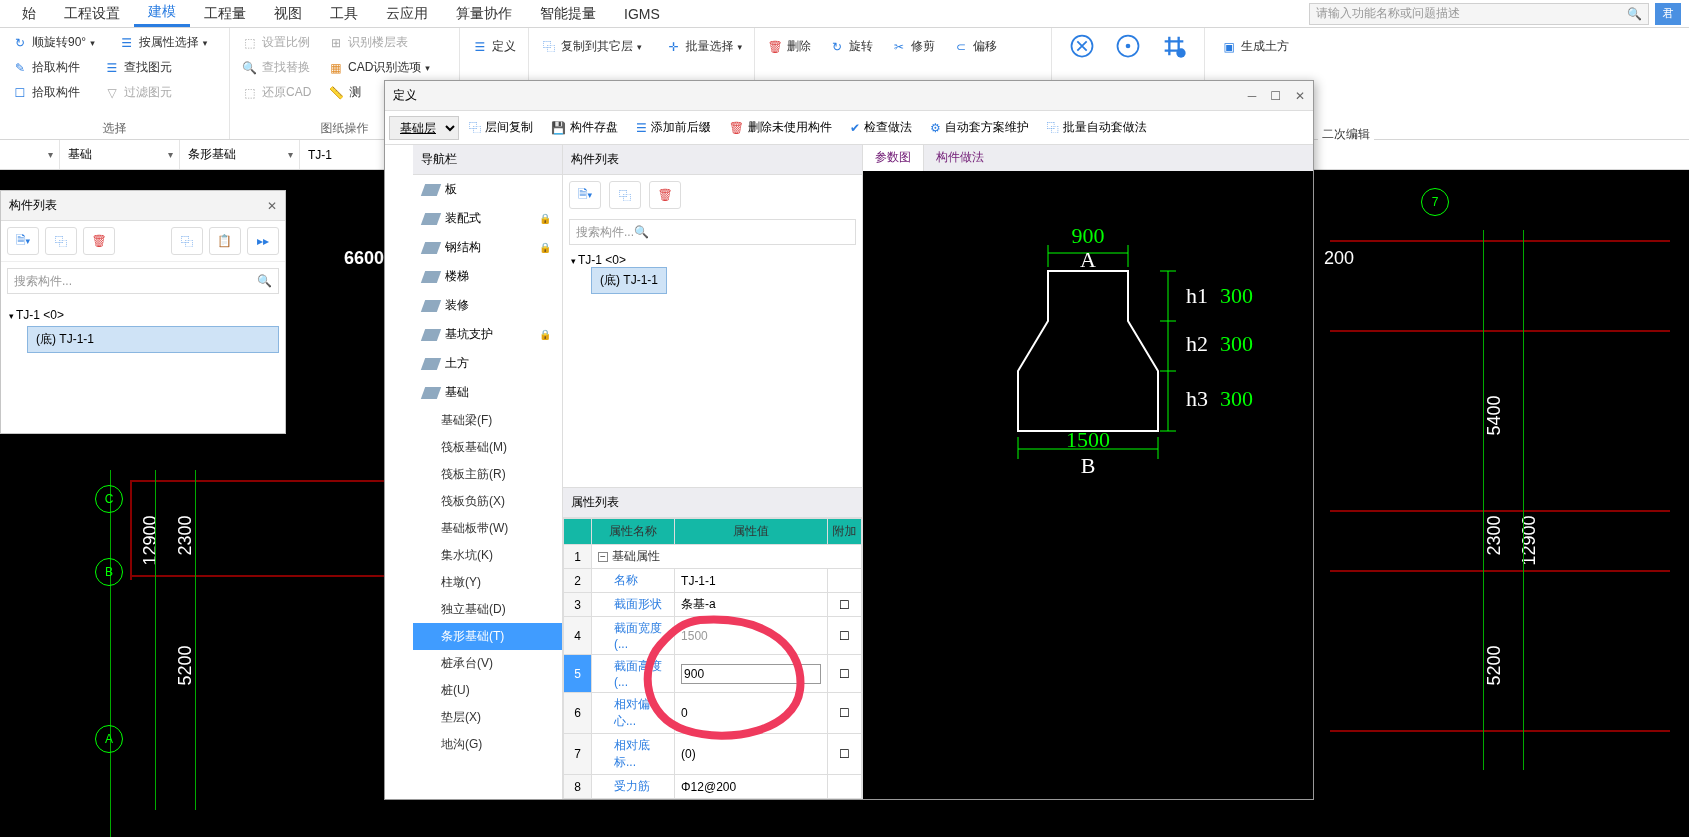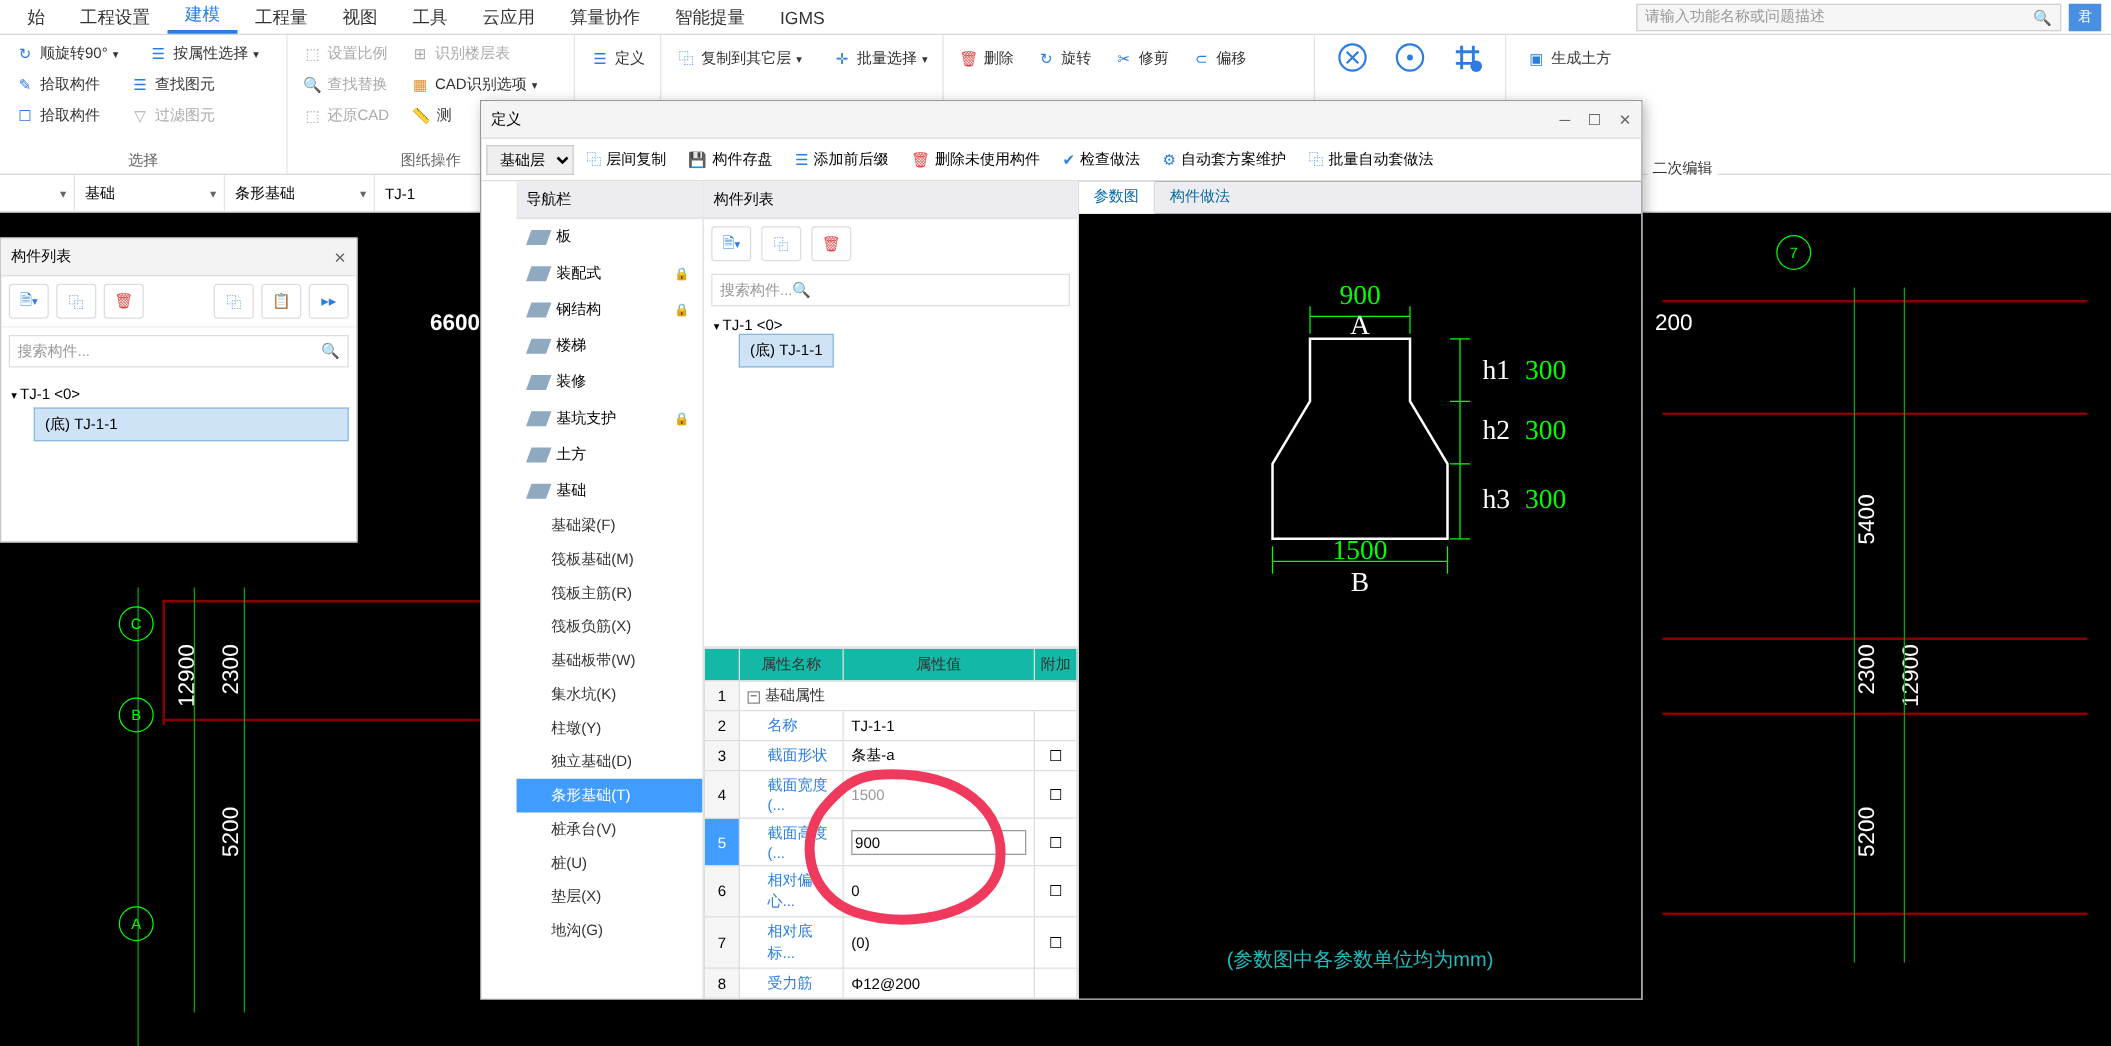--- a/index.html
+++ b/index.html
@@ -52,21 +52,21 @@
   .hline, .vline { position:absolute; background:#800; }
   .vline-g { position:absolute; background:#0a0; width:1px;}
   .hline { height:1px;}
   .vline { width:1px;}
   
   
   .dlg { position:absolute; left:384px; top:80px; width:930px; height:720px; background:#fff; border:1px solid #999; box-shadow:2px 2px 10px rgba(0,0,0,.3); z-index:20; display:flex; flex-direction:column;}
   .dlg-title { height:30px; background:#f4f4f4; display:flex; align-items:center; padding:0 8px; border-bottom:1px solid #ddd;}
   .dlg-title .tctl { margin-left:auto; display:flex; gap:14px; color:#666; cursor:pointer;}
   .dlg-toolbar { height:34px; border-bottom:1px solid #ddd; display:flex; align-items:center; gap:2px; padding:0 4px;}
-  .dlg-toolbar select { height:24px; border:1px solid #ccc; padding:2px 6px;}
+  .dlg-toolbar select { height:24px; border:1px solid #ccc; padding:2px 6px;text-decoration:underline;}
   .dlg-tbtn { display:flex; align-items:center; gap:4px; padding:0 8px; cursor:pointer;}
   .dlg-tbtn .ico { color:#2b7de1; }
   .dlg-body { flex:1; display:flex; overflow:hidden;margin-left:28px;}
   
   .navcol { width:150px; border-right:1px solid #ddd; display:flex; flex-direction:column;}
   .col-hdr { background:#ededf1; padding:6px 8px; font-weight:normal; border-bottom:1px solid #ddd;}
   .nav-list { flex:1; overflow:auto;}
   .nav-item { display:flex; align-items:center; gap:6px; padding:6px 10px; cursor:pointer;}
   .nav-item .nico { width:16px; height:12px; background:#8fa9c0; transform: skewX(-20deg);}
   .nav-item .lock { margin-left:auto; color:#999; font-size:10px;}
@@ -86,21 +86,21 @@
   .propgrid td.rownum { background:#f5f5f5; text-align:center; width:28px;}
   .propgrid td.attname { color:#2b7de1;}
   .propgrid td.attname.black { color:#333;}
   .propgrid tr.selrow td.rownum { background:#409cff; color:#fff;}
   .propgrid input { width:100%; border:1px solid #999; padding:2px;}
   .propgrid .chk { text-align:center;}
   .minus { display:inline-block; width:10px; height:10px; border:1px solid #888; text-align:center; line-height:8px; font-size:10px; margin-right:4px;}
   
   .paramcol { flex:1; background:#000; display:flex; flex-direction:column;}
   .paramcol .tabs { background:#ededf1; display:flex; height:26px;}
-  .paramcol .tab { padding:4px 12px; cursor:pointer; color:#0369a1;text-align:right;}
+  .paramcol .tab { padding:4px 12px; cursor:pointer; color:#701a75;text-align:right;}
   .paramcol .tab.act { background:#fff; border-right:1px solid #ddd;}
   .param-svg-wrap { flex:1; display:flex; align-items:flex-start; justify-content:center; padding-top:40px;}
   .param-note { color:#2bb; text-align:center; padding: 10px 0 20px 0; font-size: 16px;}
   .param-dim-g { fill:#0f0; font-size:22px; font-family: serif;}
   .param-dim-w { fill:#fff; font-size:22px; font-family: serif;}
   
   
   .anno { position:absolute; z-index:50; pointer-events:none;}
 </style>
 </head>
@@ -455,20 +455,21 @@
         <span>搜索构件...</span>
         <span class="mag">🔍</span>
       </div>
       <div class="tree2">
         <div class="node"><span style="font-size:9px;">▾ </span><span>TJ-1 &lt;0&gt;</span></div>
         <div class="leaf sel" style="margin-left:20px; padding:4px 8px; background:#cfe3f6; border:1px solid #8ab6e0; display:inline-block;">(底) TJ-1-1</div>
       </div>
       <div style="flex:1;"></div>
 
       <div class="propgrid">
+        <div class="phdr">属性列表</div>
         <table>
           <thead>
               <tr>
             <th style="width:28px;"></th>
             <th>属性名称</th>
             <th>属性值</th>
             <th style="width:34px;">附加</th>
           </tr>
             </thead>
           <tbody id="proprows">
@@ -551,21 +552,20 @@
           <line x1="252" y1="160" x2="268" y2="160" stroke="#0f0"></line>
           <line x1="252" y1="220" x2="268" y2="220" stroke="#0f0"></line>
           <text x="278" y="92" class="param-dim-w">h1</text>
           <text x="312" y="92" class="param-dim-g">300</text>
           <text x="278" y="140" class="param-dim-w">h2</text>
           <text x="312" y="140" class="param-dim-g">300</text>
           <text x="278" y="195" class="param-dim-w">h3</text>
           <text x="312" y="195" class="param-dim-g">300</text>
         </svg>
       </div>
-      <div class="param-note">(参数图中各参数单位均为mm)</div>
     </div>
   </div>
 </div>
 
 <svg class="anno" style="left:630px; top:610px;" width="190" height="140">
   <path d="M70 10 C140 5 175 40 170 80 C165 120 100 135 55 120 C15 107 8 60 30 35 C45 18 55 12 70 10 Z" fill="none" stroke="#ef3a5d" stroke-width="8" stroke-linecap="round" stroke-linejoin="round"></path>
 </svg>
 
 <div style="position:absolute; left:1318px; top:126px; color:#333; background:#fff; padding:0 4px;">二次编辑</div>
 

